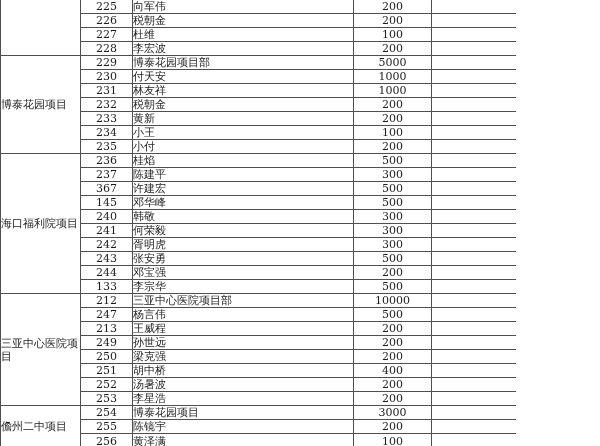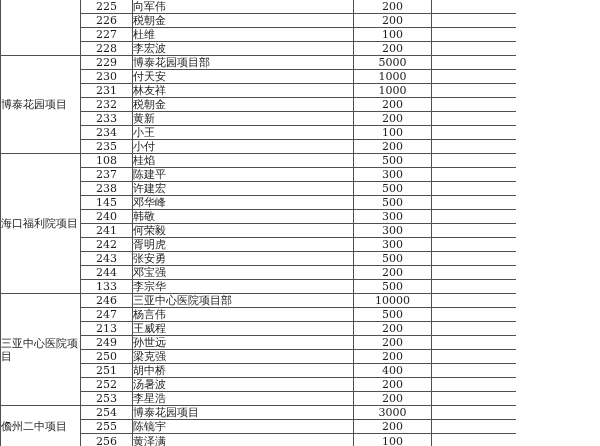--- a/index.html
+++ b/index.html
@@ -144,33 +144,33 @@
           <td class="col-blank"></td>
         </tr>
         <tr>
           <td class="col-no">235</td>
           <td class="col-name">小付</td>
           <td class="col-amount">200</td>
           <td class="col-blank"></td>
         </tr>
         <tr>
           <td class="col-project" rowspan="10">海口福利院项目</td>
-          <td class="col-no">108</td>
+          <td class="col-no">236</td>
           <td class="col-name">桂焰</td>
           <td class="col-amount">500</td>
           <td class="col-blank"></td>
         </tr>
         <tr>
           <td class="col-no">237</td>
           <td class="col-name">陈建平</td>
           <td class="col-amount">300</td>
           <td class="col-blank"></td>
         </tr>
         <tr>
-          <td class="col-no">238</td>
+          <td class="col-no">367</td>
           <td class="col-name">许建宏</td>
           <td class="col-amount">500</td>
           <td class="col-blank"></td>
         </tr>
         <tr>
           <td class="col-no">145</td>
           <td class="col-name">邓华峰</td>
           <td class="col-amount">500</td>
           <td class="col-blank"></td>
         </tr>
@@ -205,21 +205,21 @@
           <td class="col-blank"></td>
         </tr>
         <tr>
           <td class="col-no">133</td>
           <td class="col-name">李宗华</td>
           <td class="col-amount">500</td>
           <td class="col-blank"></td>
         </tr>
         <tr>
           <td class="col-project" rowspan="8">三亚中心医院项目</td>
-          <td class="col-no">246</td>
+          <td class="col-no">212</td>
           <td class="col-name">三亚中心医院项目部</td>
           <td class="col-amount">10000</td>
           <td class="col-blank"></td>
         </tr>
         <tr>
           <td class="col-no">247</td>
           <td class="col-name">杨言伟</td>
           <td class="col-amount">500</td>
           <td class="col-blank"></td>
         </tr>

